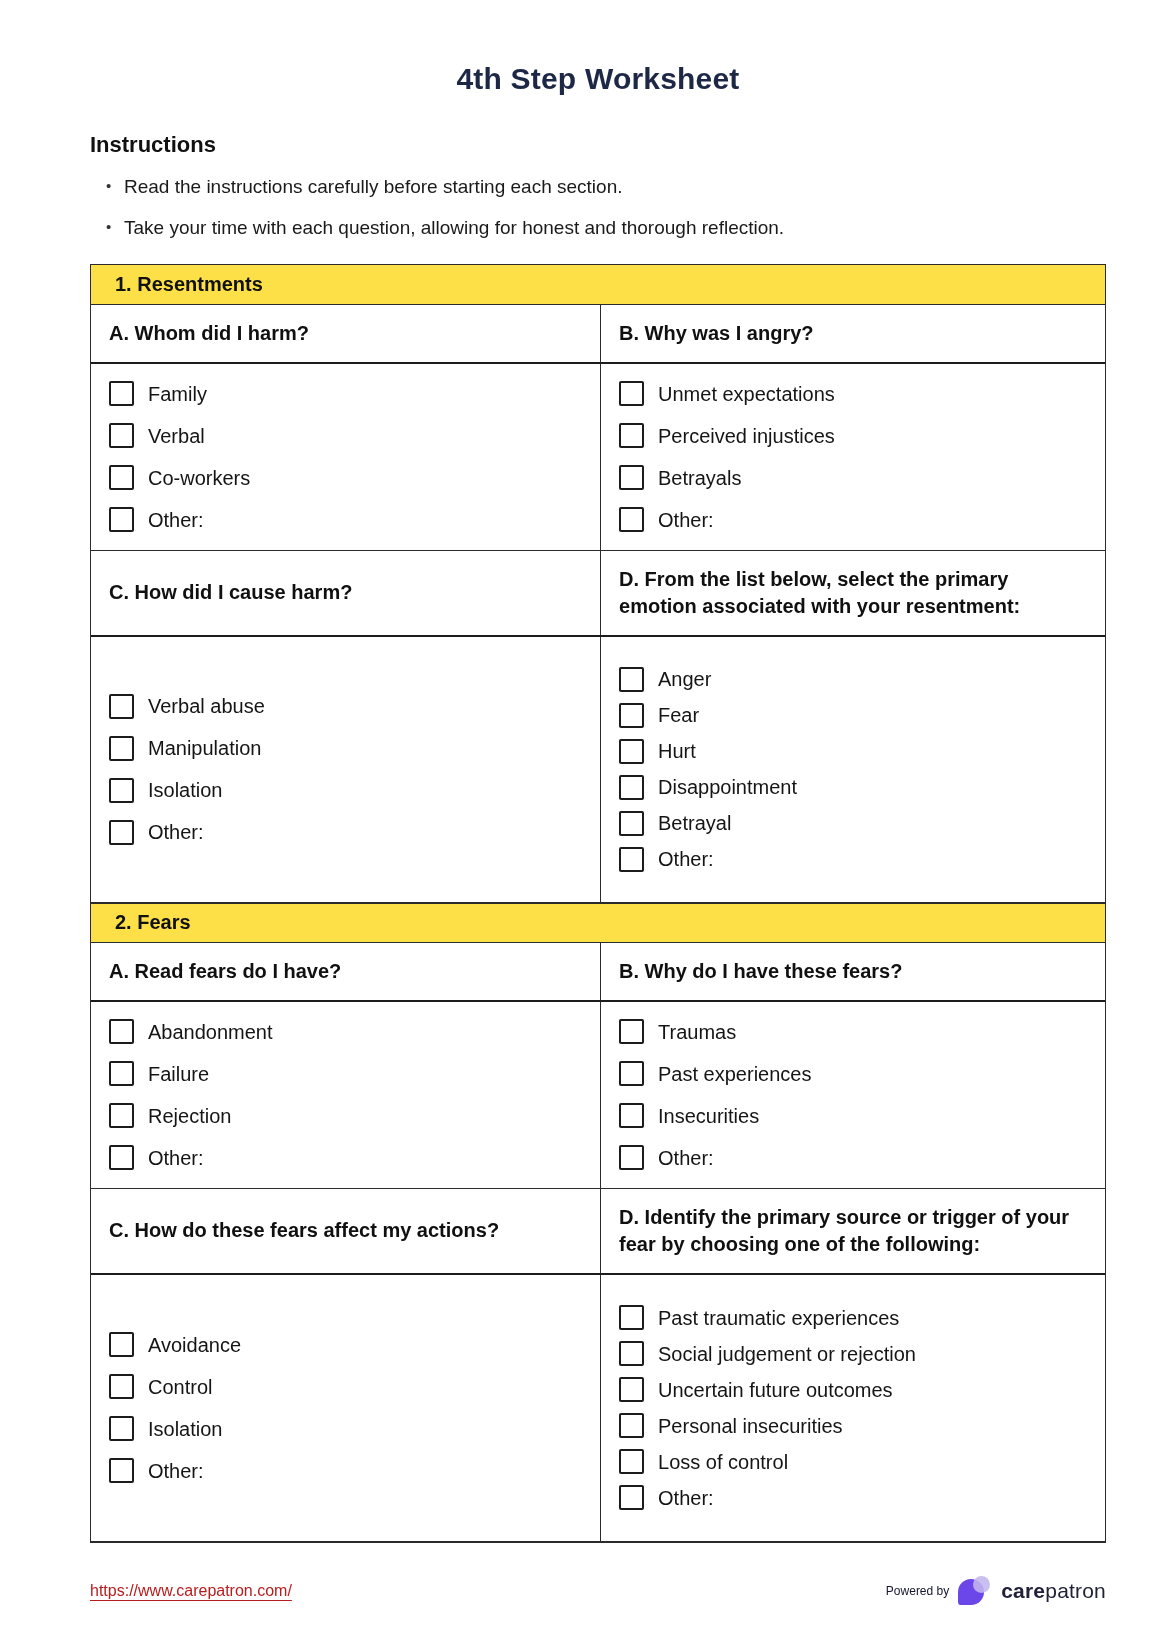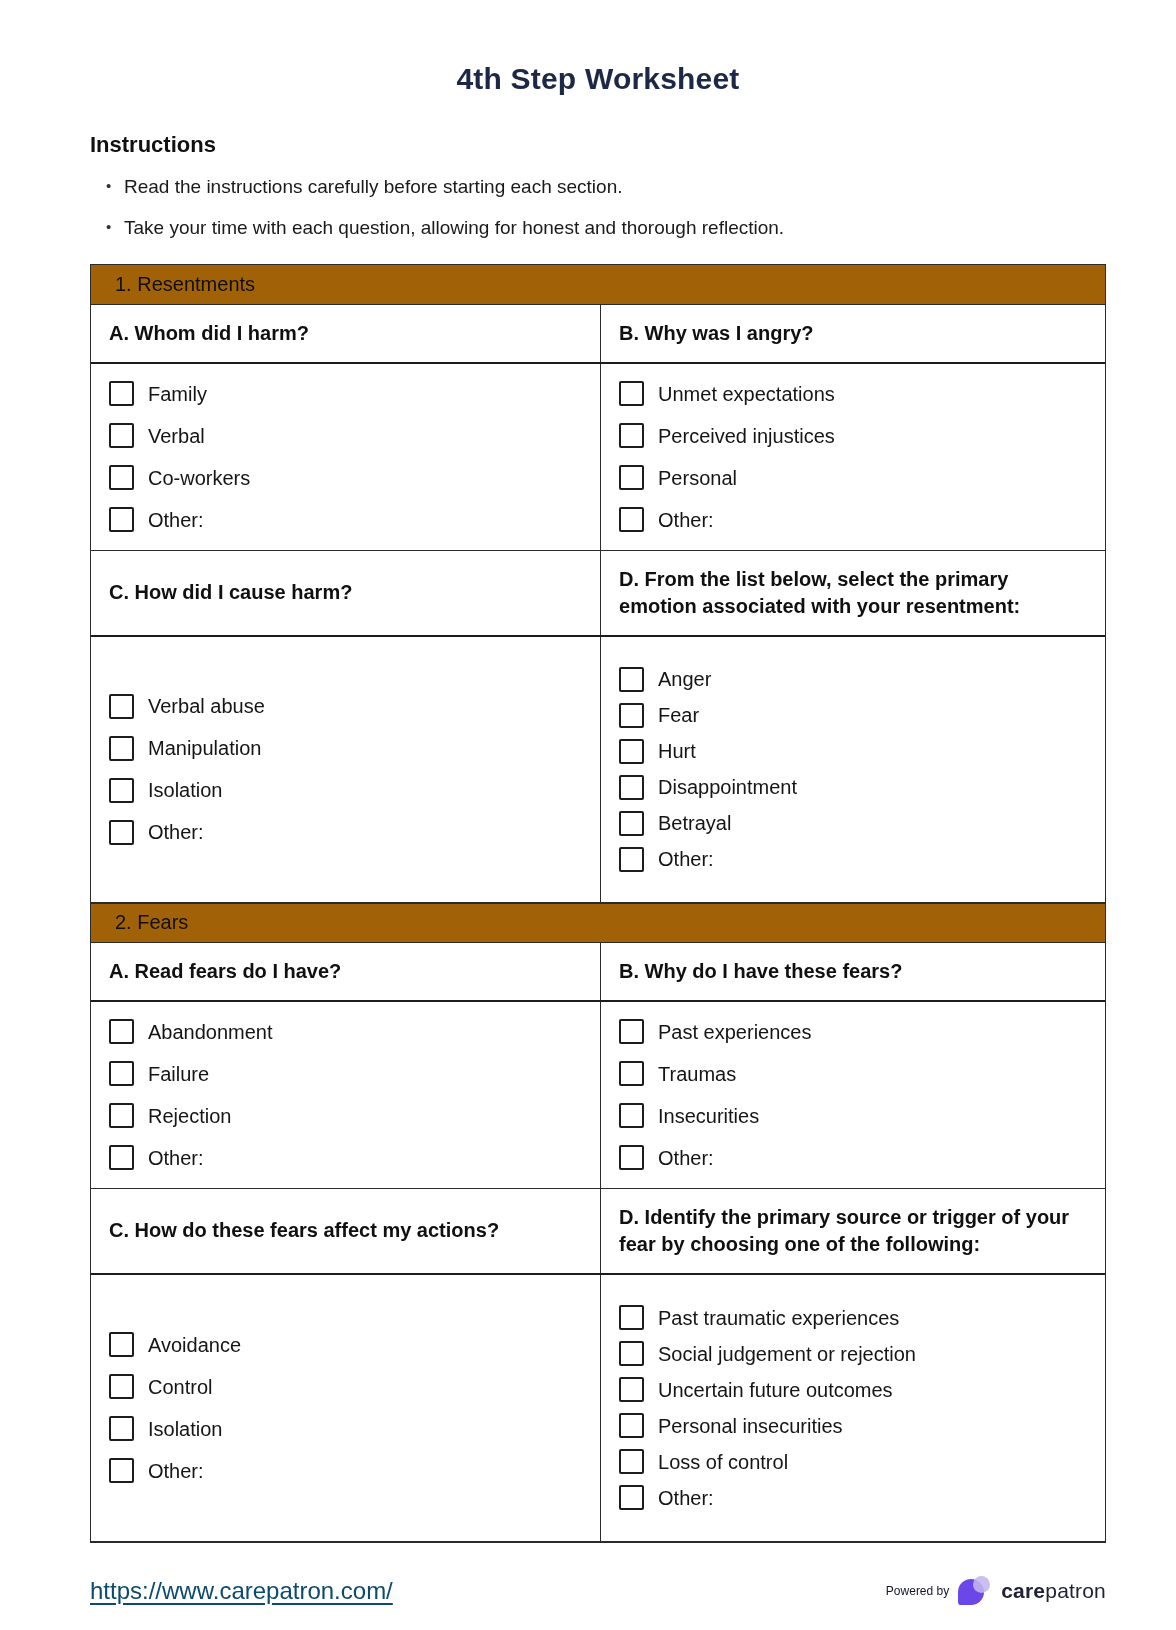--- a/index.html
+++ b/index.html
@@ -21,22 +21,22 @@
   }
   .instr-list li::before {
     content:"\2022"; position:absolute; left:16px; top:1px; font-size:15px; color:#333;
   }
 
   .wtable {
     margin-top:24px; border:1.5px solid #2b2b2b; border-bottom-width:2px;
     background:#fff;
   }
   .section-header {
-    background:#a16207; min-height:40px; display:flex; align-items:center;
-    padding:7px 24px; font-size:20px; font-weight:normal; color:#101010;
+    background:#fde047; min-height:40px; display:flex; align-items:center;
+    padding:7px 24px; font-size:20px; font-weight:bold; color:#101010;
     border-bottom:1.4px solid #2b2b2b;
   }
   .section-header + .trow { border-top:none; }
   .trow { display:grid; grid-template-columns:50.3% 49.7%; }
   .trow .cell { padding:15px 18px; }
   .trow .cell:first-child { border-right:1.4px solid #2b2b2b; }
   .qrow { border-bottom:2.5px solid #1c1c1c; }
   .qrow .cell {
     font-size:20px; font-weight:bold; color:#101010; line-height:1.35;
     display:flex; flex-direction:column; justify-content:center;
@@ -58,21 +58,21 @@
   .cb {
     width:25px; height:25px; flex:0 0 25px; border:2px solid #1c1c1c;
     border-radius:2px; background:#fff; display:inline-block; cursor:pointer;
   }
   .opt-label { font-size:20px; color:#151515; line-height:1.1; }
 
   .footer {
     margin-top:33px; display:flex; justify-content:space-between; align-items:center;
   }
   .footer-link {
-    font-size:24px; color:#0c4a6e; text-decoration:underline;
+    font-size:16px; color:#b91c1c; text-decoration:underline;
     text-underline-offset:4px; cursor:pointer;
   }
   .powered { display:flex; align-items:center; gap:9px; }
   .powered-by { font-size:12px; font-weight:400; color:#15152d; }
   .logo-mark { position:relative; width:34px; height:31px; }
   .logo-bubble {
     position:absolute; left:0; top:3px; width:26px; height:26px;
     background:#6b46e8; border-radius:50% 50% 50% 12%;
   }
   .logo-dot {
@@ -127,21 +127,21 @@
         <div class="opt">
             <span class="cb"></span>
             <span class="opt-label">Unmet expectations</span>
           </div>
         <div class="opt">
             <span class="cb"></span>
             <span class="opt-label">Perceived injustices</span>
           </div>
         <div class="opt">
             <span class="cb"></span>
-            <span class="opt-label">Personal</span>
+            <span class="opt-label">Betrayals</span>
           </div>
         <div class="opt">
             <span class="cb"></span>
             <span class="opt-label">Other:</span>
           </div>
       </div>
     </div>
 
     <div class="trow qrow r-q-tall">
       <div class="cell">C. How did I cause harm?</div>
@@ -217,25 +217,25 @@
             <span class="opt-label">Rejection</span>
           </div>
         <div class="opt">
             <span class="cb"></span>
             <span class="opt-label">Other:</span>
           </div>
       </div>
       <div class="cell">
         <div class="opt">
             <span class="cb"></span>
+            <span class="opt-label">Traumas</span>
+          </div>
+        <div class="opt">
+            <span class="cb"></span>
             <span class="opt-label">Past experiences</span>
-          </div>
-        <div class="opt">
-            <span class="cb"></span>
-            <span class="opt-label">Traumas</span>
           </div>
         <div class="opt">
             <span class="cb"></span>
             <span class="opt-label">Insecurities</span>
           </div>
         <div class="opt">
             <span class="cb"></span>
             <span class="opt-label">Other:</span>
           </div>
       </div>

